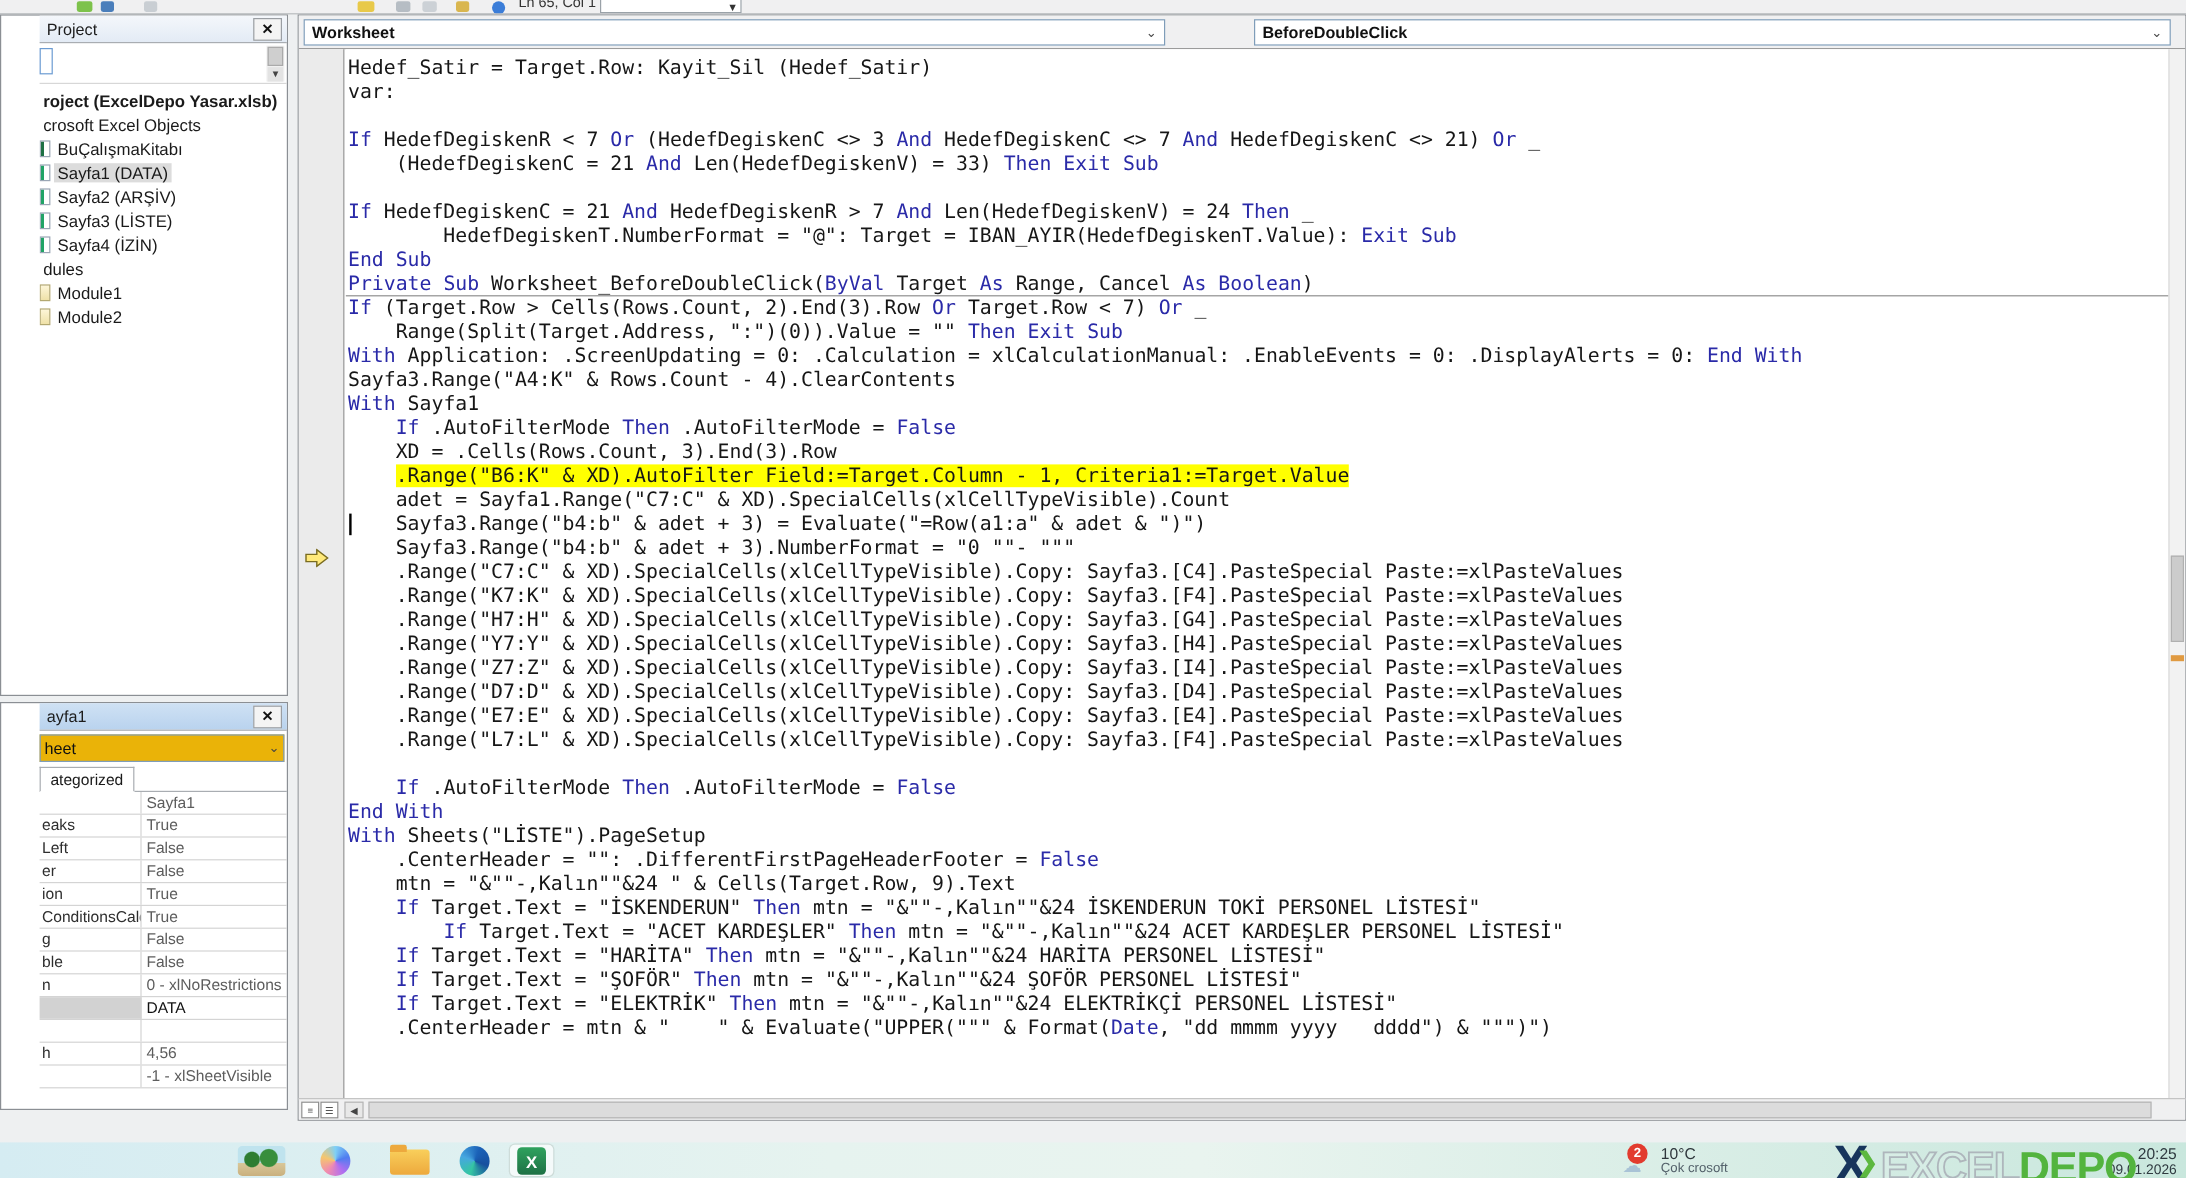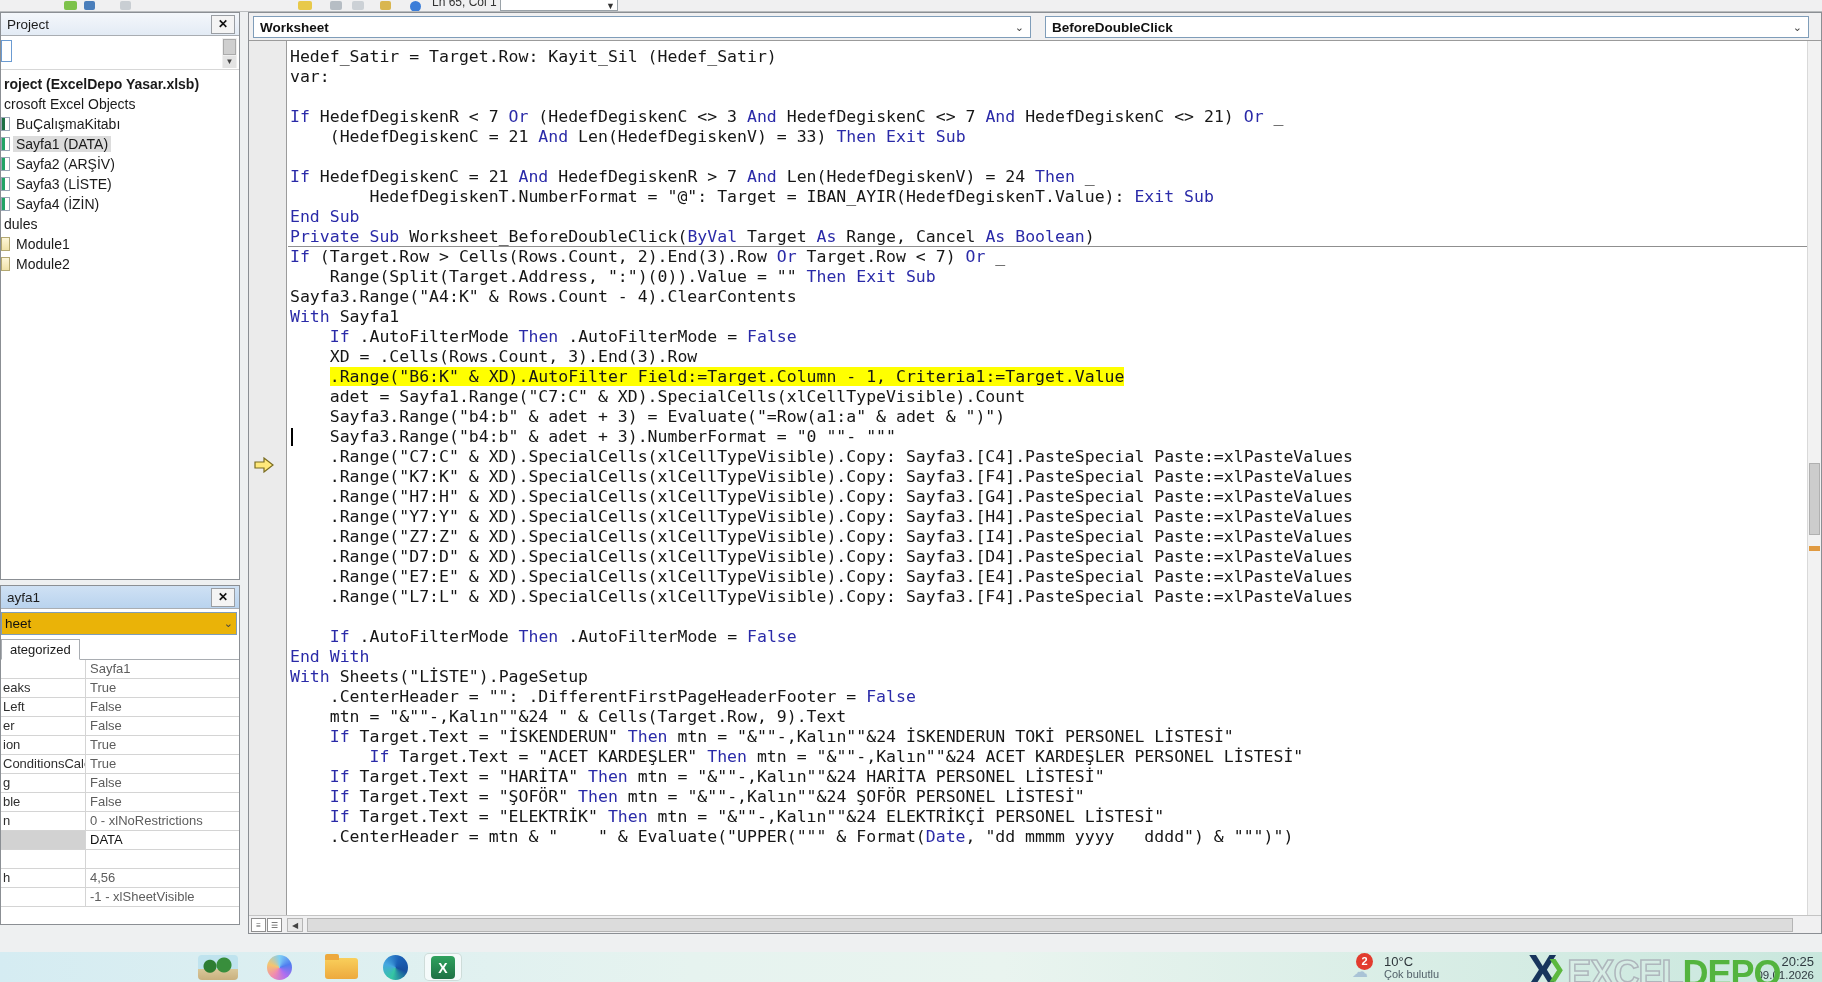--- a/index.html
+++ b/index.html
@@ -10,21 +10,21 @@
   
   #top-strip { left:0; top:0; width:1822px; height:12px; background:#f0f0f1;
     border-bottom:1px solid #b9bcbe; overflow:hidden; }
   .frag { position:absolute; top:1px; height:9px; border-radius:2px; }
   #lncol { position:absolute; left:432px; top:-5px; font-size:12px; color:#333; }
   #combo-frag { position:absolute; left:500px; top:-12px; width:118px; height:23px;
     background:#fff; border:1px solid #9aa2a8; }
   #combo-frag .chev { position:absolute; right:2px; top:12px; font-size:9px; color:#333; }
 
   
-  .panel { background:#fff; border:1px solid #8b8f94; }
+  .panel { background:#fff; border:1px solid #8b8f94;padding-left:32px; }
   .titlebar { height:23px; display:flex; align-items:center; padding:0 4px 0 6px;
     font-size:13.5px; color:#1c1c1c; border-bottom:1px solid #a9adb2; }
   .tb-project { background:linear-gradient(#f4f7fb,#e3ebf5); }
   .tb-props   { background:linear-gradient(#cfe1f4,#b9d3ee); }
   .closebtn { margin-left:auto; width:24px; height:19px; background:#f4f4f4;
     border:1px solid #9a9ea3; display:flex; align-items:center; justify-content:center;
     font-size:12px; font-weight:bold; color:#111; }
 
   
   #project-panel { left:0; top:12px; width:240px; height:568px; }
@@ -66,21 +66,21 @@
   .prop-row.selected .pv { color:#111; }
 
   
   #code-window { left:248px; top:12px; width:1574px; height:922px; background:#fff;
     border:1px solid #8b8f94; }
   #code-header { position:absolute; left:0; top:0; width:100%; height:28px; background:#f0f0f1;
     border-bottom:1px solid #9b9b9b; }
   .combo { position:absolute; top:3px; height:22px; background:#fff; border:1px solid #7f9db9;
     font-size:13.5px; font-weight:600; color:#111; display:flex; align-items:center; padding:0 6px; }
   .combo .chev { margin-left:auto; font-size:11px; font-weight:400; color:#444; }
-  #obj-combo { left:4px; width:778px; }
+  #obj-combo { left:4px; width:718px; }
   #proc-combo { left:796px; width:764px; }
 
   #code-margin { position:absolute; left:0; top:28px; width:38px; height:876px;
     background:#ebebeb; border-right:1px solid #9b9b9b; }
   #code-area { position:absolute; left:39px; top:28px; width:1521px; height:876px;
     background:#fff; overflow:hidden; }
   #code-lines { position:absolute; left:2px; top:6px;
     font-family:"DejaVu Sans Mono","Liberation Mono",monospace; font-size:16.5px; }
   .code-line { height:20px; line-height:20px; white-space:pre; color:#161616; }
   .kw { color:var(--kw,#2a2aa8); }
@@ -321,20 +321,21 @@
         <div class="code-line">&nbsp;</div>
         <div class="code-line"><span class="kw">If</span> HedefDegiskenR &lt; 7 <span class="kw">Or</span> (HedefDegiskenC &lt;&gt; 3 <span class="kw">And</span> HedefDegiskenC &lt;&gt; 7 <span class="kw">And</span> HedefDegiskenC &lt;&gt; 21) <span class="kw">Or</span> _</div>
         <div class="code-line">    (HedefDegiskenC = 21 <span class="kw">And</span> Len(HedefDegiskenV) = 33) <span class="kw">Then</span> <span class="kw">Exit</span> <span class="kw">Sub</span></div>
         <div class="code-line">&nbsp;</div>
         <div class="code-line"><span class="kw">If</span> HedefDegiskenC = 21 <span class="kw">And</span> HedefDegiskenR &gt; 7 <span class="kw">And</span> Len(HedefDegiskenV) = 24 <span class="kw">Then</span> _</div>
         <div class="code-line">        HedefDegiskenT.NumberFormat = "@": Target = IBAN_AYIR(HedefDegiskenT.Value): <span class="kw">Exit</span> <span class="kw">Sub</span></div>
         <div class="code-line"><span class="kw">End</span> <span class="kw">Sub</span></div>
         <div class="code-line"><span class="kw">Private</span> <span class="kw">Sub</span> Worksheet_BeforeDoubleClick(<span class="kw">ByVal</span> Target <span class="kw">As</span> Range, Cancel <span class="kw">As</span> <span class="kw">Boolean</span>)</div>
         <div class="code-line"><span class="kw">If</span> (Target.Row &gt; Cells(Rows.Count, 2).End(3).Row <span class="kw">Or</span> Target.Row &lt; 7) <span class="kw">Or</span> _</div>
         <div class="code-line">    Range(Split(Target.Address, ":")(0)).Value = "" <span class="kw">Then</span> <span class="kw">Exit</span> <span class="kw">Sub</span></div>
+        <div class="code-line"><span class="kw">With</span> Application: .ScreenUpdating = 0: .Calculation = xlCalculationManual: .EnableEvents = 0: .DisplayAlerts = 0: <span class="kw">End</span> <span class="kw">With</span></div>
         <div class="code-line">Sayfa3.Range("A4:K" &amp; Rows.Count - 4).ClearContents</div>
         <div class="code-line"><span class="kw">With</span> Sayfa1</div>
         <div class="code-line">    <span class="kw">If</span> .AutoFilterMode <span class="kw">Then</span> .AutoFilterMode = <span class="kw">False</span></div>
         <div class="code-line">    XD = .Cells(Rows.Count, 3).End(3).Row</div>
         <div class="code-line">    <span class="hl-span">.Range("B6:K" &amp; XD).AutoFilter Field:=Target.Column - 1, Criteria1:=Target.Value</span></div>
         <div class="code-line">    adet = Sayfa1.Range("C7:C" &amp; XD).SpecialCells(xlCellTypeVisible).Count</div>
         <div class="code-line">    Sayfa3.Range("b4:b" &amp; adet + 3) = Evaluate("=Row(a1:a" &amp; adet &amp; ")")</div>
         <div class="code-line">    Sayfa3.Range("b4:b" &amp; adet + 3).NumberFormat = "0 ""- """</div>
         <div class="code-line">    .Range("C7:C" &amp; XD).SpecialCells(xlCellTypeVisible).Copy: Sayfa3.[C4].PasteSpecial Paste:=xlPasteValues</div>
         <div class="code-line">    .Range("K7:K" &amp; XD).SpecialCells(xlCellTypeVisible).Copy: Sayfa3.[F4].PasteSpecial Paste:=xlPasteValues</div>
@@ -383,21 +384,21 @@
   <div id="ic-copilot" class="tb-ic"></div>
   <div id="ic-folder"></div>
   <div id="ic-edge" class="tb-ic"></div>
   <div id="excel-pill"></div>
   <div id="ic-excel" class="tb-ic">X</div>
 
   <div id="weather">
     <div id="w-badge">2</div>
     <div id="w-cloud"></div>
     <div id="w-temp">10°C</div>
-    <div id="w-cond">Çok bulutlu</div>
+    <div id="w-cond">Çok crosoft</div>
   </div>
 
   <div id="clock">
     <div id="clock-time">20:25</div>
     <div id="clock-date">09.01.2026</div>
   </div>
 
   <div id="brand">
     <span id="brand-x">X</span>
     <span id="brand-excel">EXCEL</span>

